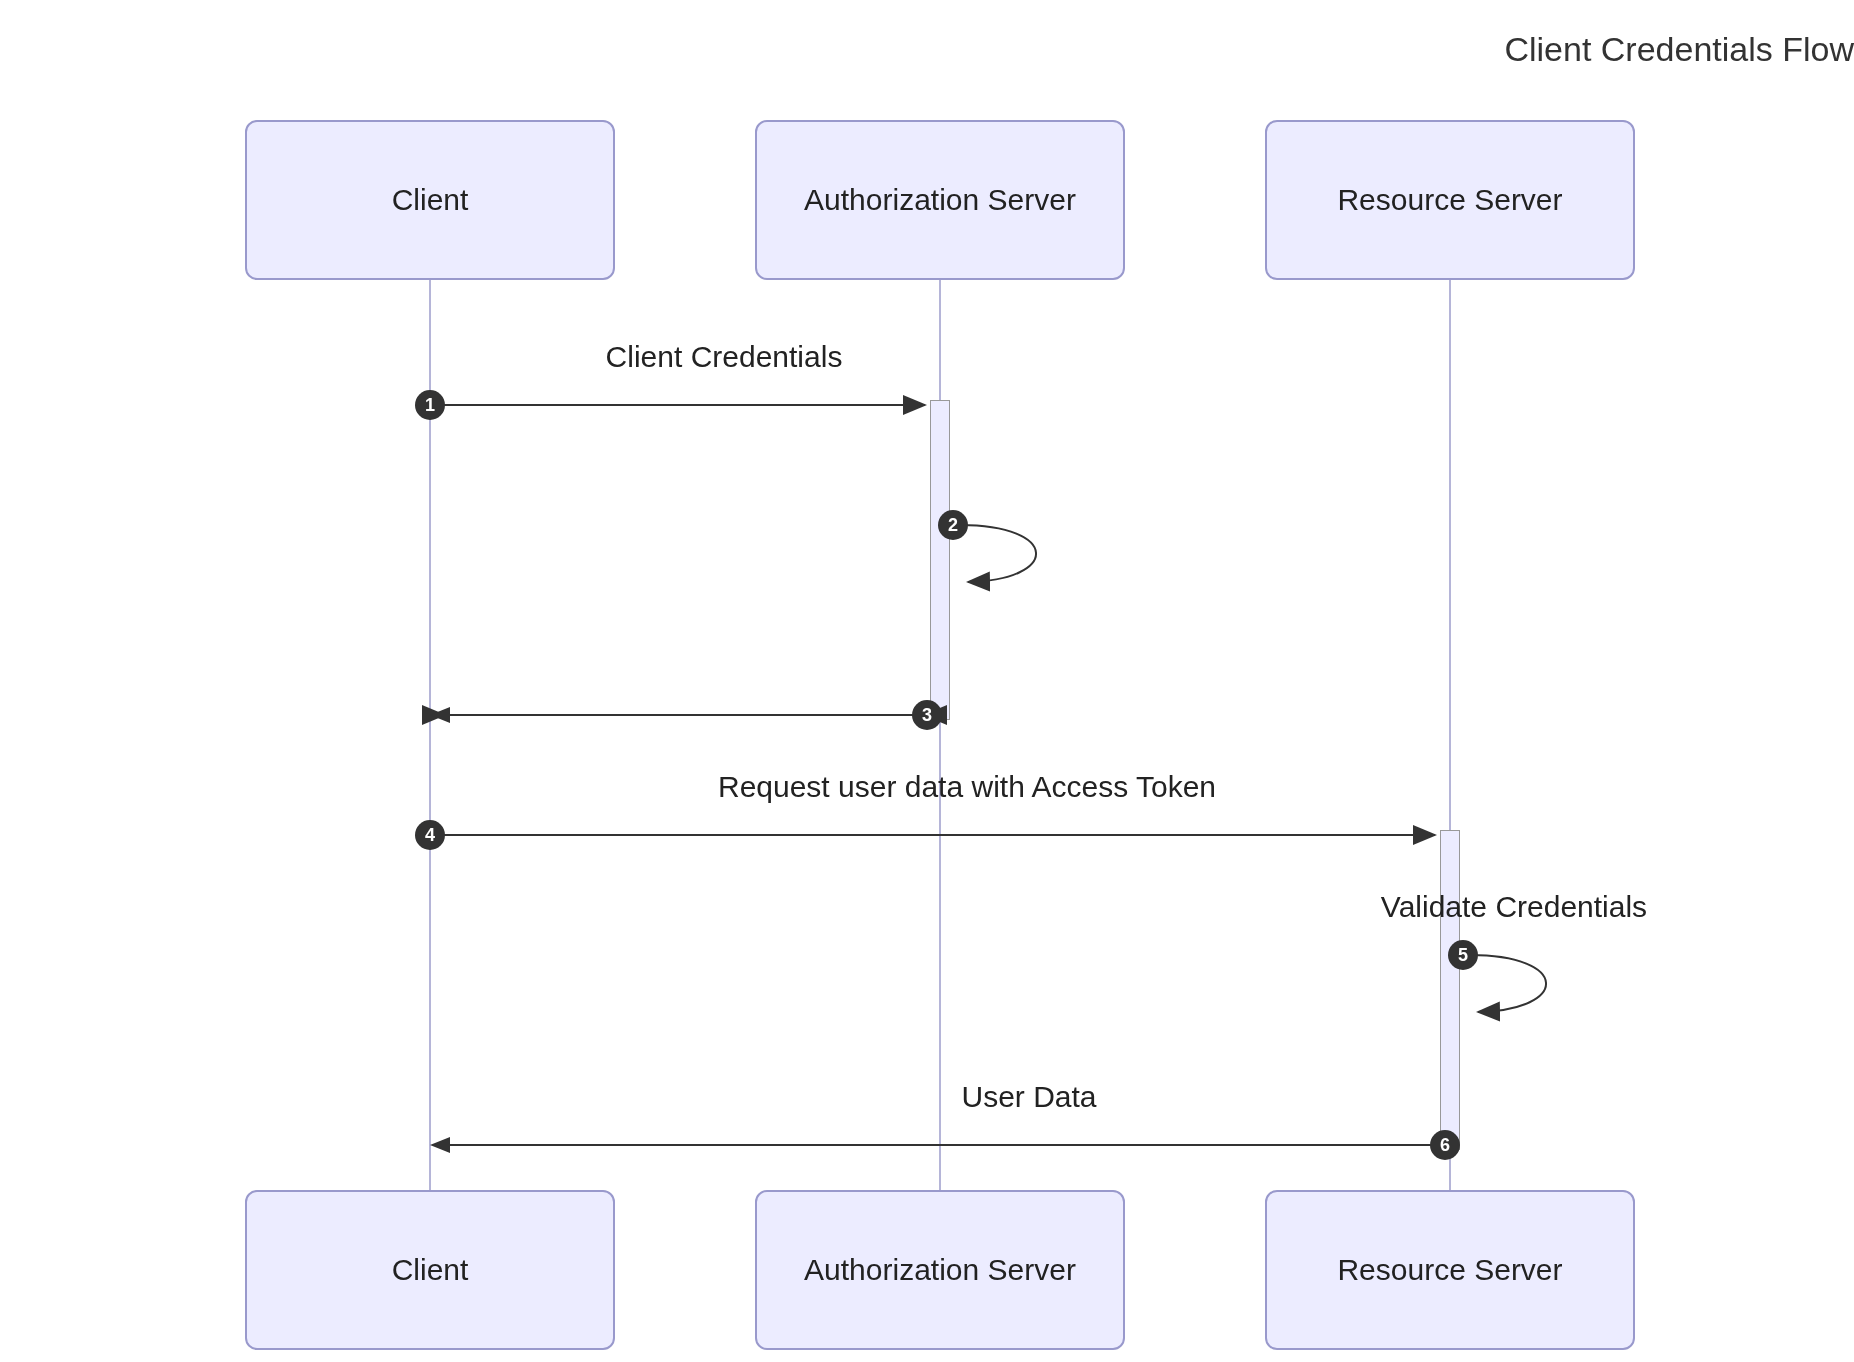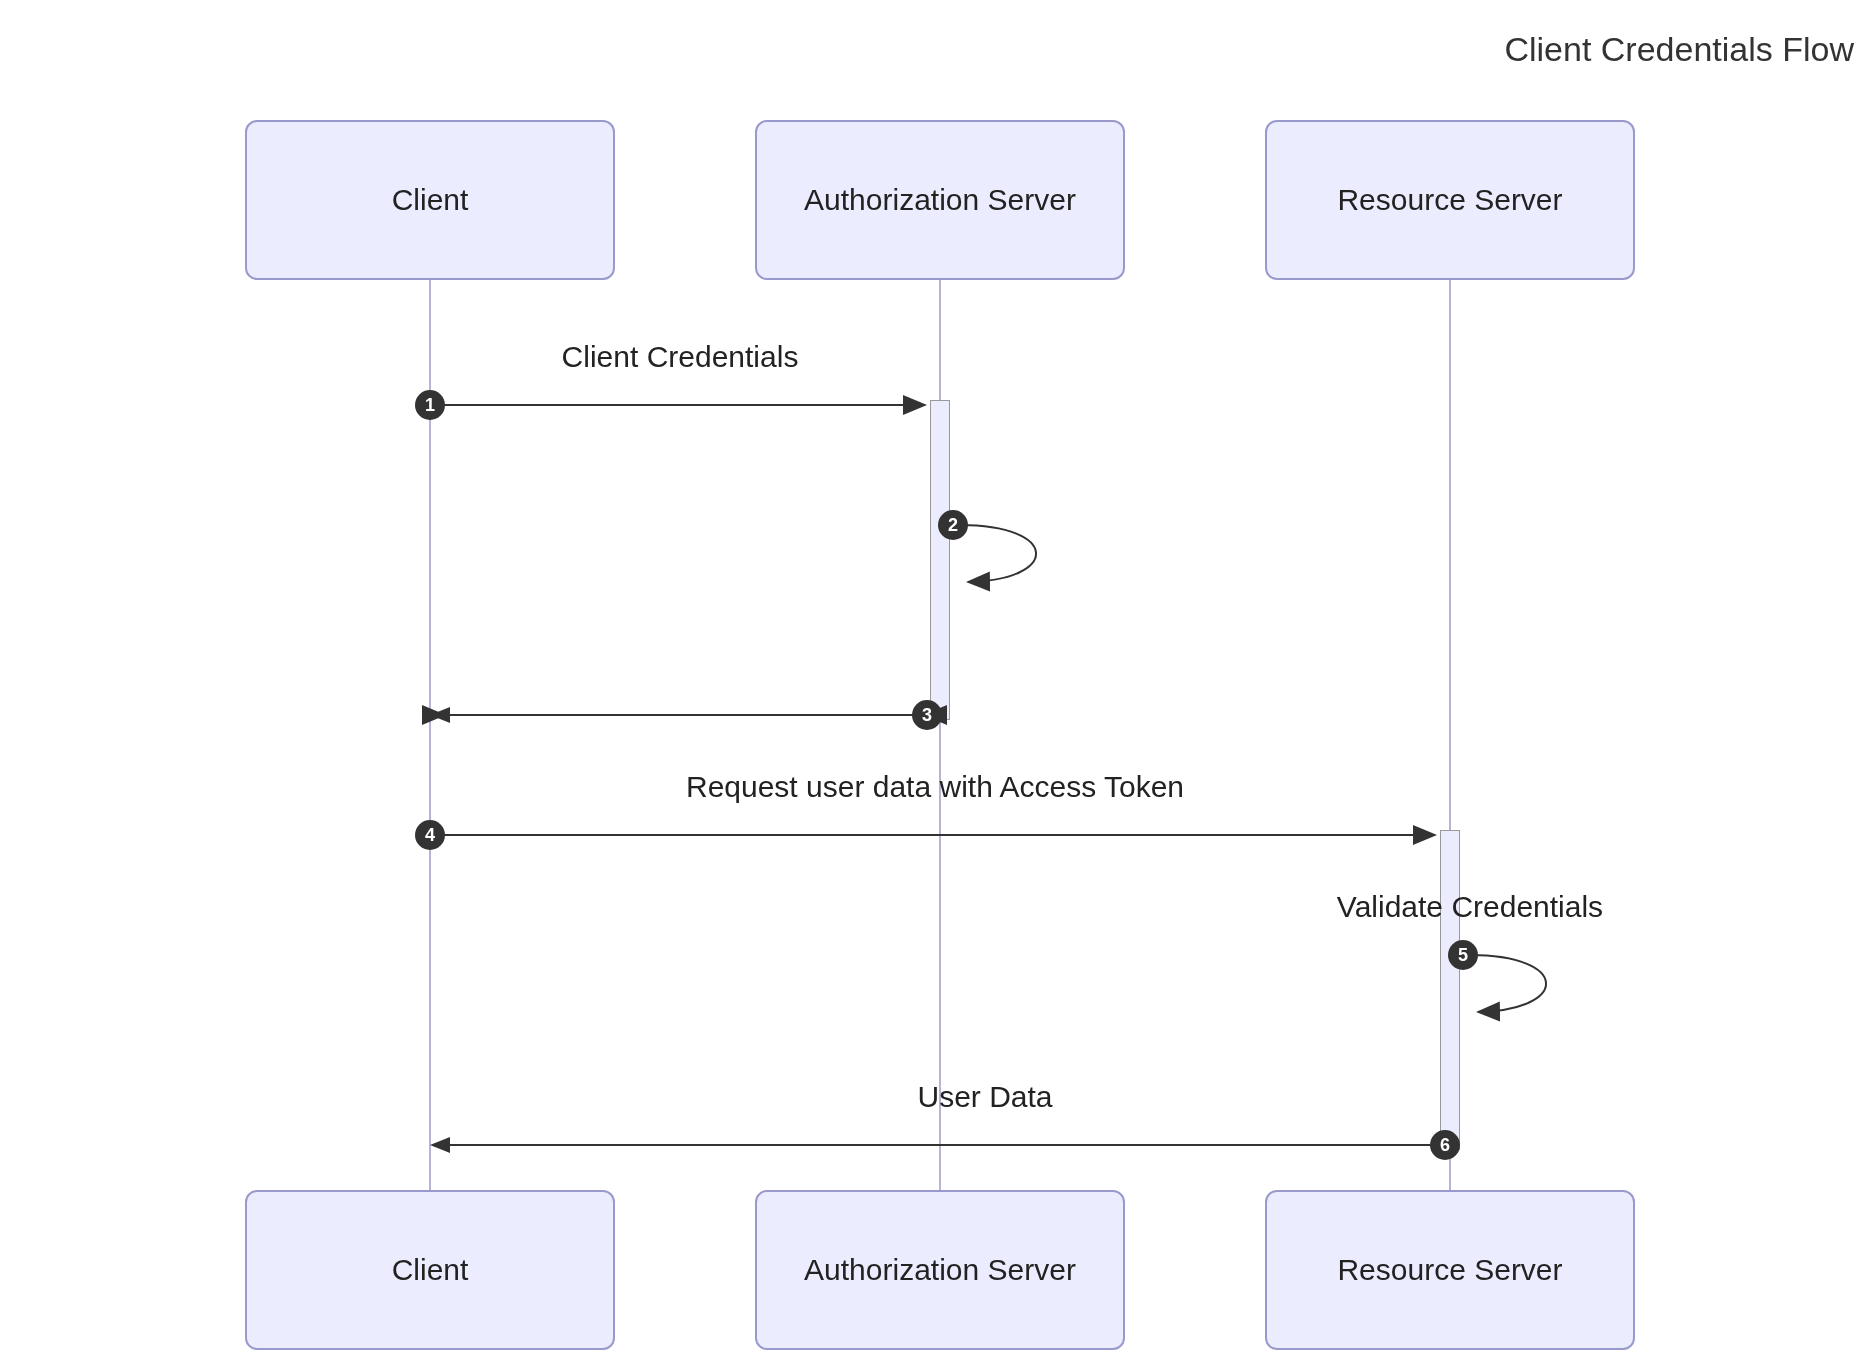--- a/index.html
+++ b/index.html
@@ -51,20 +51,21 @@
     background: #ECECFF;
     border: 1.5px solid #999;
     box-sizing: border-box;
   }
   .msg-label {
     position: absolute;
     font-size: 30px;
     color: #222;
     text-align: center;
     white-space: nowrap;
+    margin-left: 44px;
   }
   .step-badge {
     position: absolute;
     width: 30px;
     height: 30px;
     border-radius: 50%;
     background: #333;
     color: #fff;
     display: flex;
     align-items: center;
@@ -138,21 +139,21 @@
     <line x1="440" y1="835" x2="1435" y2="835" stroke="#333" stroke-width="2" marker-end="url(#arrowR)"></line>
 
     <path d="M1470 955
              C 1570 955, 1570 1010, 1478 1012" stroke="#333" stroke-width="2" fill="none" marker-end="url(#arrowR)"></path>
 
     <line x1="1438" y1="1145" x2="445" y2="1145" stroke="#333" stroke-width="2"></line>
     <polygon points="430,1145 450,1137 450,1153" fill="#333"></polygon>
   </svg>
 
   <div class="msg-label" style="left:430px; top:340px; width:500px">Client Credentials</div>
-  <div class="msg-label" style="left:430px; top:770px; width:1010px">Request user data with Access Token</div>
+  <div class="msg-label" style="left:418px; top:770px; width:1010px">Request user data with Access Token</div>
   <div class="msg-label" style="left:1270px; top:890px; width:400px">Validate Credentials</div>
   <div class="msg-label" style="left:421px; top:1080px; width:1128px">User Data</div>
 
   <div class="step-badge" style="left:415px; top:390px">1</div>
   <div class="step-badge" style="left:938px; top:510px">2</div>
   <div class="step-badge" style="left:912px; top:700px">3</div>
   <div class="step-badge" style="left:415px; top:820px">4</div>
   <div class="step-badge" style="left:1448px; top:940px">5</div>
   <div class="step-badge" style="left:1430px; top:1130px">6</div>
 

